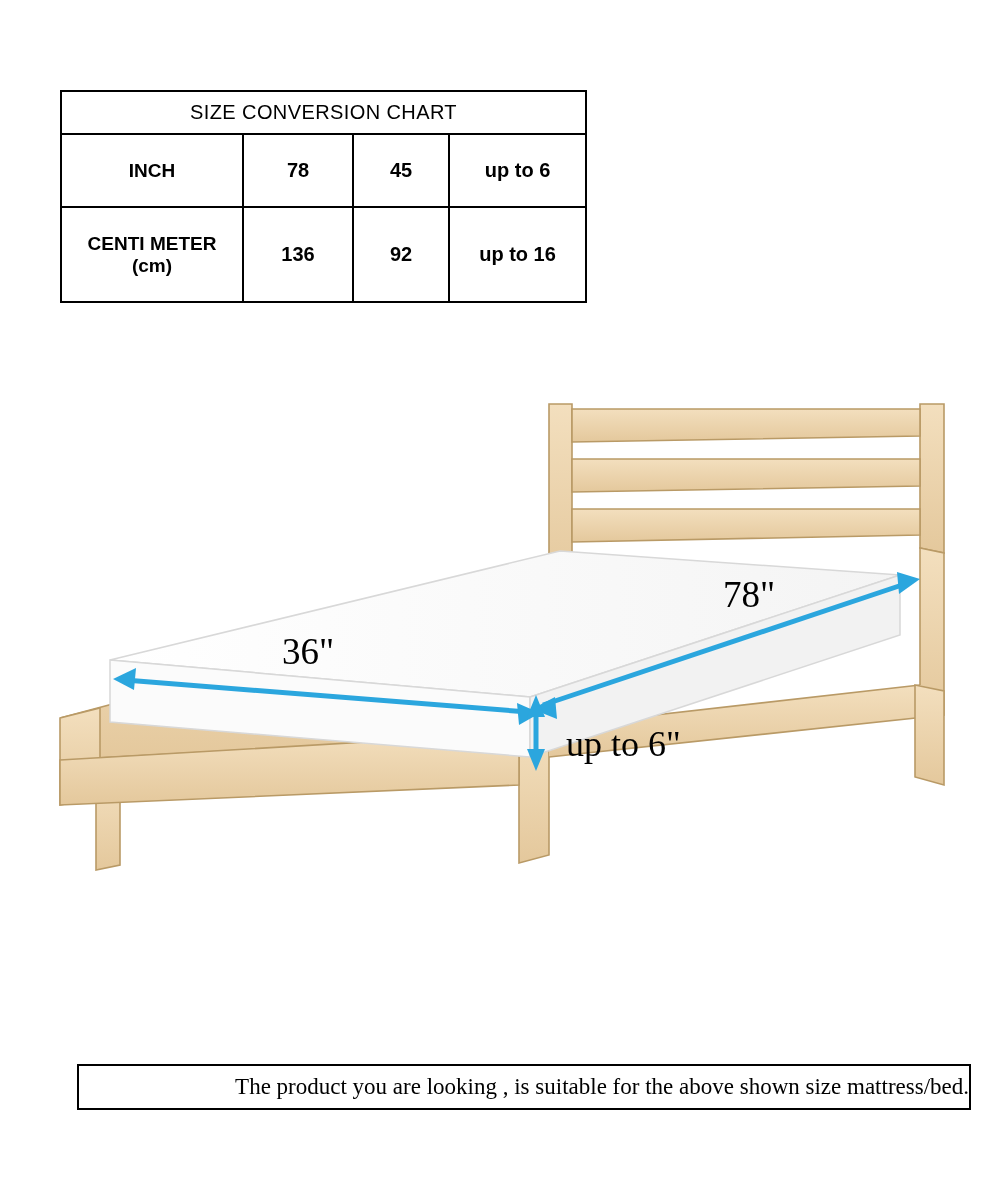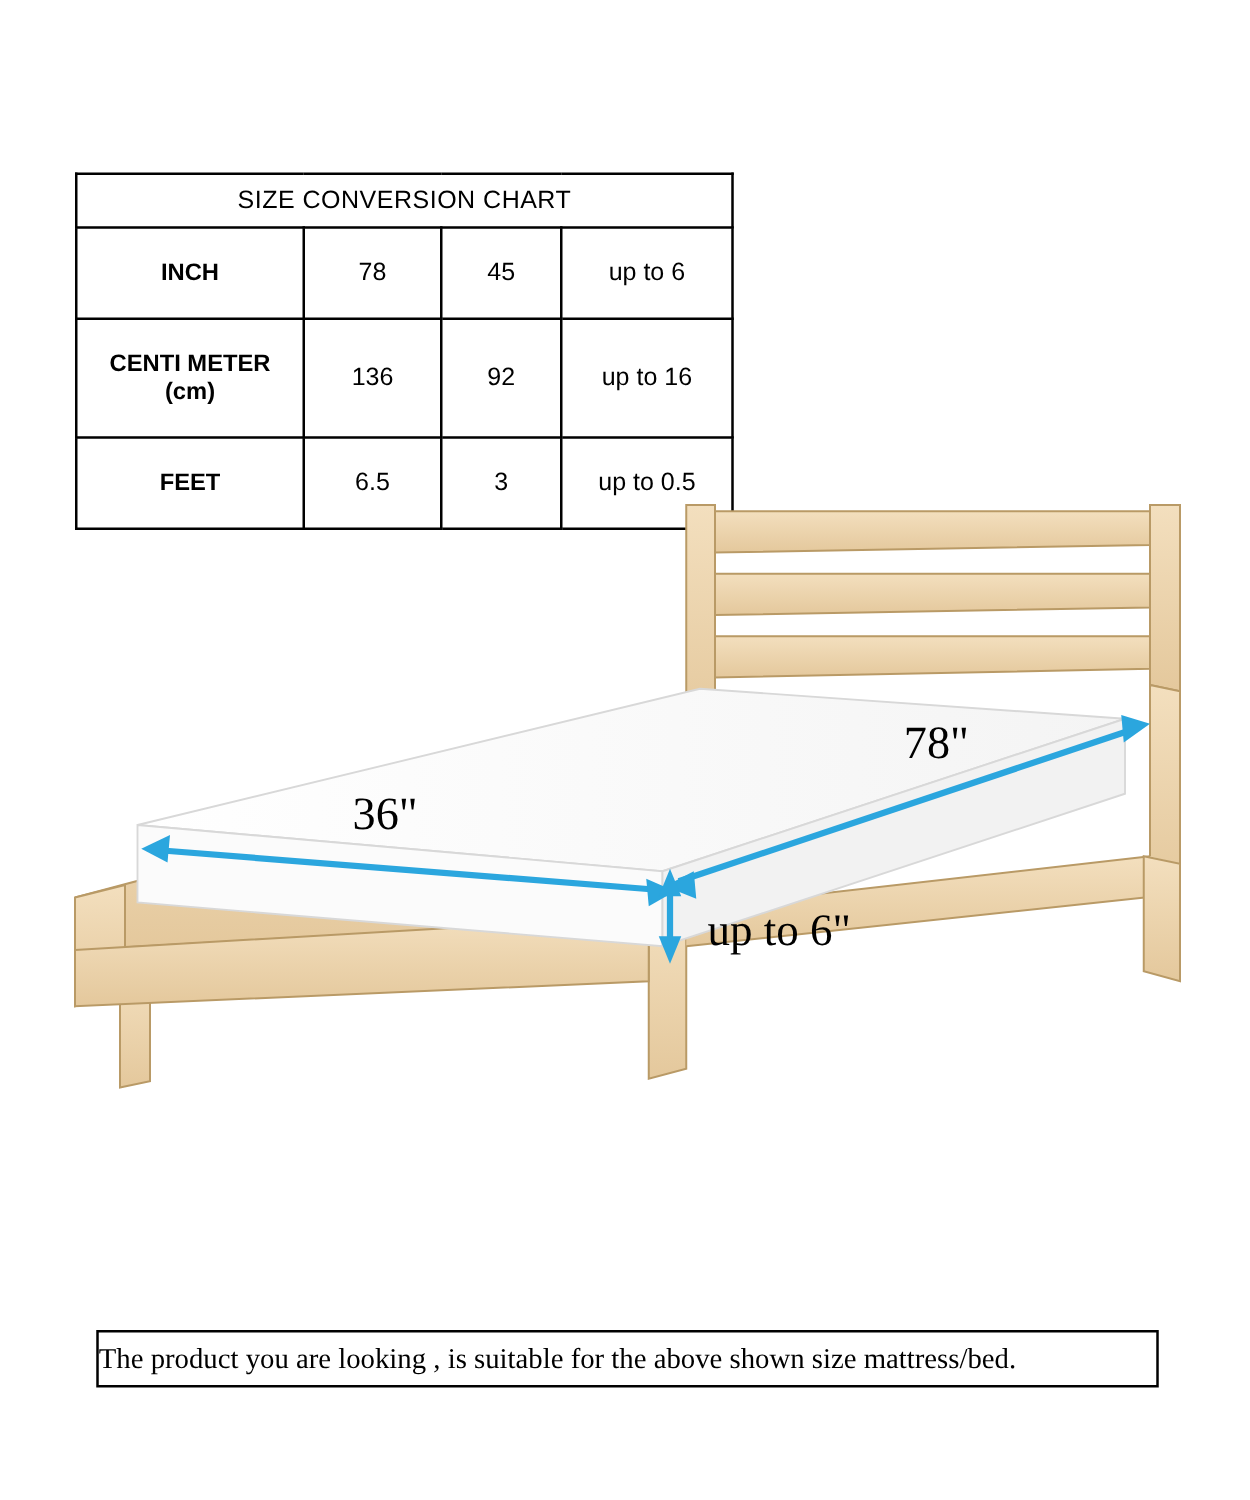--- a/index.html
+++ b/index.html
@@ -14,21 +14,20 @@
     font-family: "Liberation Sans", sans-serif;
     overflow: hidden;
   }
 
   
   .chart-wrap {
     position: absolute;
     left: 60px;
     top: 90px;
     width: 525px;
-    margin-top: 48px;
   }
   table.size-chart {
     border-collapse: collapse;
     width: 100%;
     table-layout: fixed;
     background: #fff;
   }
   table.size-chart td {
     border: 2px solid #000;
     text-align: center;
@@ -47,21 +46,21 @@
     padding: 9px 2px;
   }
   .rowlabel {
     font-size: 19px;
     font-weight: bold;
     padding: 25px 2px;
     line-height: 1.12;
   }
   .val {
     font-size: 20px;
-    font-weight: 400;
+    font-weight: 700;
     padding: 9px 18px;
   }
   .col-particular { width: 182px; }
   .col-length { width: 110px; }
   .col-width { width: 96px; }
   .col-thickness { width: 137px; }
 
   
   .bed-area {
     position: absolute;
@@ -101,24 +100,25 @@
   .footer-note {
     position: absolute;
     left: 77px;
     top: 1064px;
     width: 846px;
     height: 42px;
     border: 2px solid #000;
     background: #fff;
     display: flex;
     align-items: center;
-    justify-content: flex-start;
+    justify-content: flex-end;
     font-family: "Liberation Serif", serif;
     font-size: 23px;
     color: #000;
+    padding-left: 44px;
   }
 </style>
 </head>
 <body>
 
 <div class="chart-wrap">
   <table class="size-chart">
     <colgroup>
       <col class="col-particular">
       <col class="col-length">
@@ -137,26 +137,20 @@
       </tr>
       <tr>
         <td class="rowlabel">
           <div>CENTI METER</div>
           <div>(cm)</div>
         </td>
         <td class="val">136</td>
         <td class="val">92</td>
         <td class="val">up to 16</td>
       </tr>
-      <tr>
-        <td class="rowlabel">FEET</td>
-        <td class="val">6.5</td>
-        <td class="val">3</td>
-        <td class="val">up to 0.5</td>
-      </tr>
     </tbody>
   </table>
 </div>
 
 <div class="bed-area">
   <svg width="1000" height="560" viewBox="0 0 1000 560">
     <defs>
       <linearGradient id="woodg" x1="0" y1="0" x2="0" y2="1">
         <stop offset="0%" stop-color="#F3DFBE"></stop>
         <stop offset="100%" stop-color="#E4C89C"></stop>

